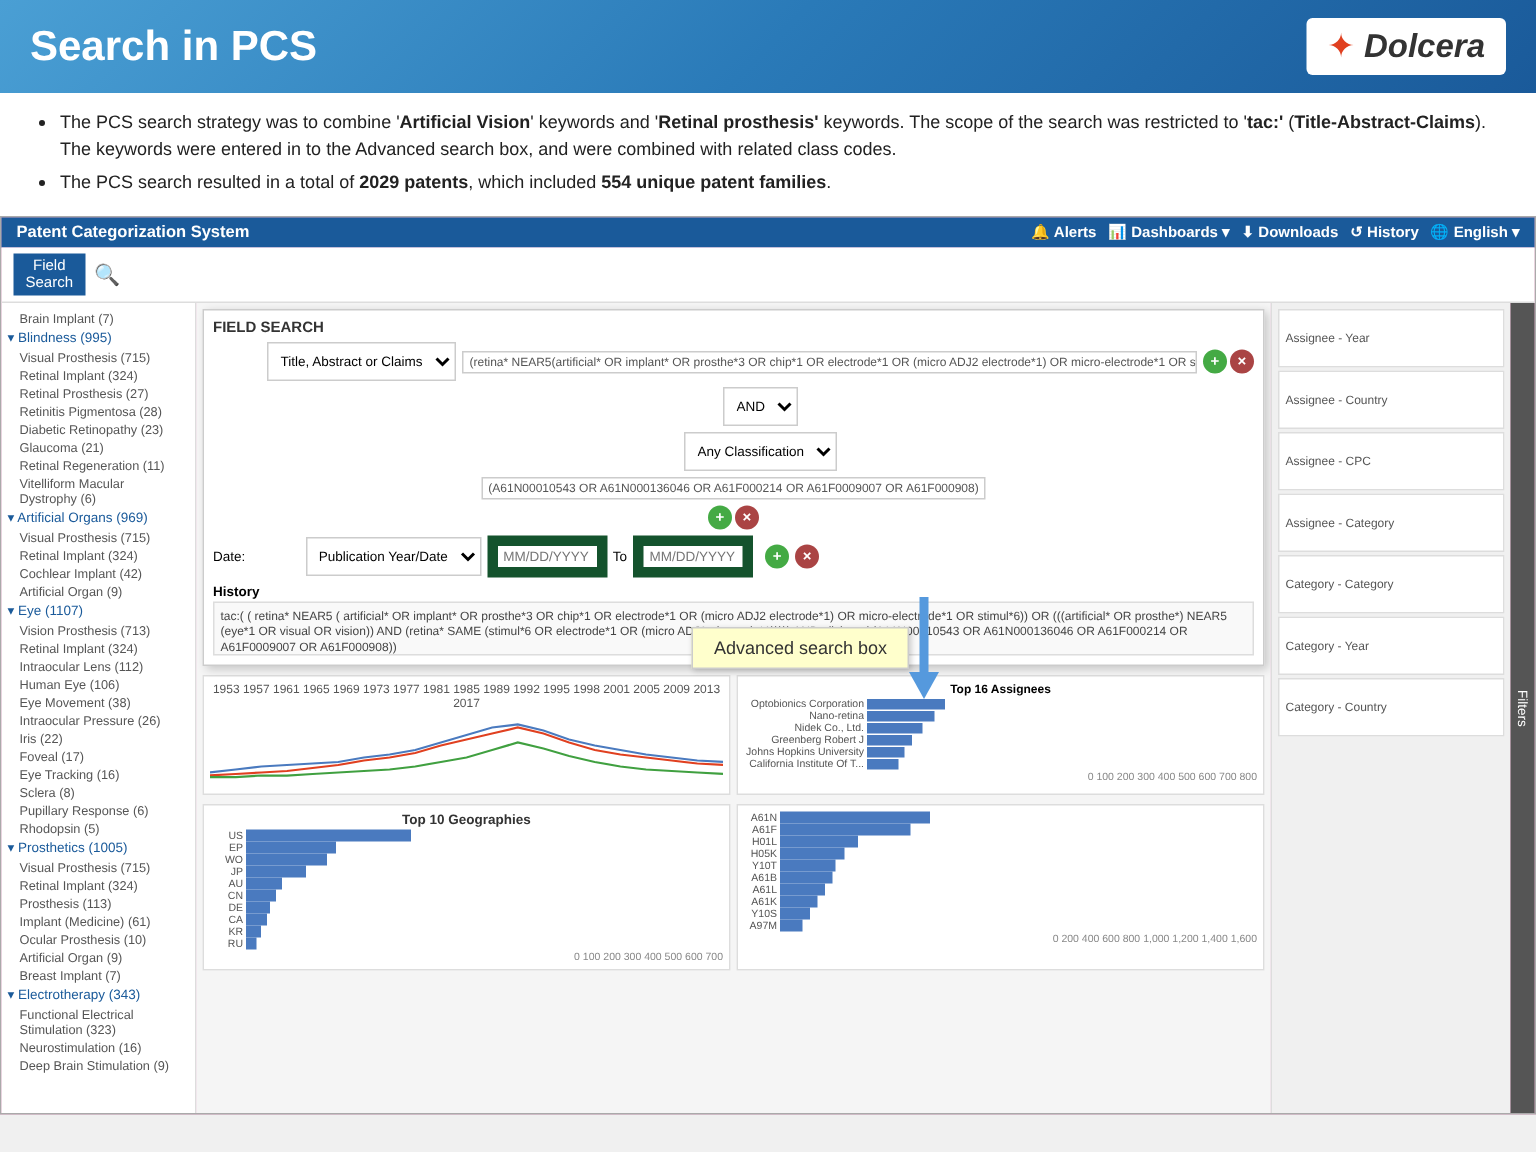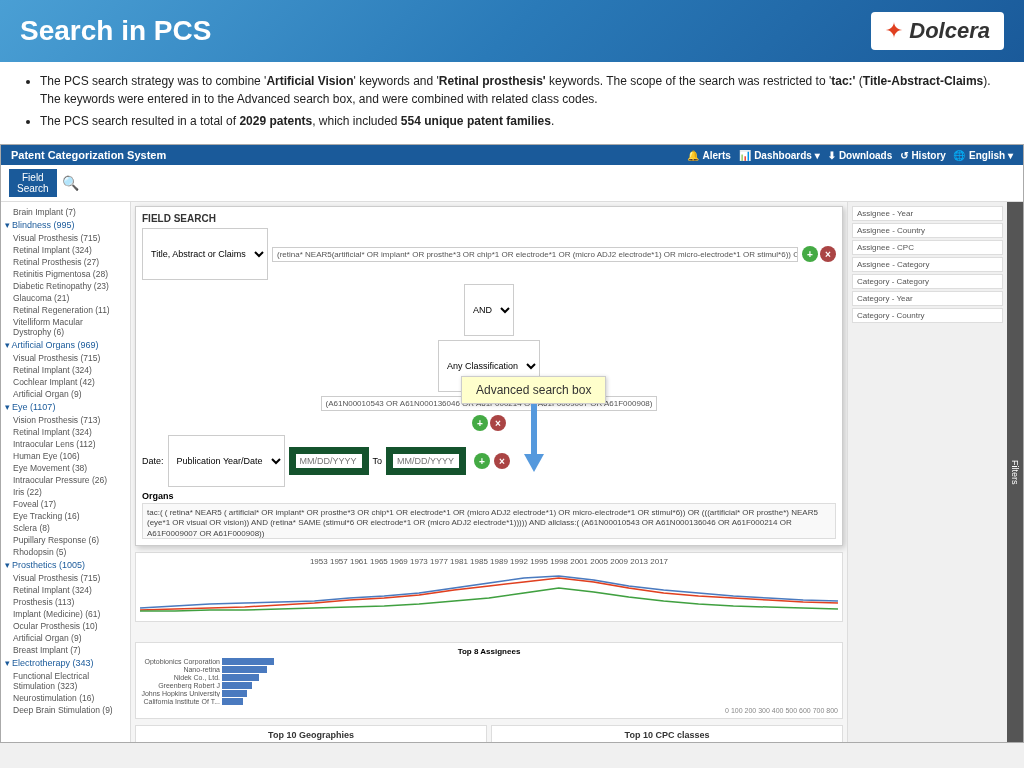--- a/index.html
+++ b/index.html
@@ -158,22 +158,23 @@
     }
     .field-row {
       display: flex;
       align-items: center;
       gap: 4px;
       margin-bottom: 4px;
     }
     .field-select {
       font-size: 9px;
       border: 1px solid #ccc;
-      padding: 19px 4px;
+      padding: 6px 4px;
       background: white;
+      margin-left: 36px;
     }
     .field-text {
       flex: 1;
       font-size: 9px;
       border: 1px solid #ccc;
       padding: 2px 4px;
       color: #555;
       overflow: hidden;
       white-space: nowrap;
     }
@@ -290,21 +291,21 @@
       width: 160px;
       background: #f0f0f0;
       border-left: 1px solid #ddd;
       font-size: 8px;
       padding: 4px;
       overflow-y: auto;
     }
     .right-panel-item {
       background: white;
       border: 1px solid #ddd;
-      padding: 2px 4px;
+      padding: 14px 4px;
       margin-bottom: 2px;
       color: #555;
       font-size: 8px;
       display: flex;
       align-items: center;
       justify-content: space-between;
     }
 
     
     .assignee-row {
@@ -453,49 +454,49 @@
             <option>Publication Year/Date</option>
           </select>
           <input class="date-input" placeholder="MM/DD/YYYY" style="">
           <span>To</span>
           <input class="date-input" placeholder="MM/DD/YYYY" style="">
           <button class="field-icon-btn btn-plus" style="margin-left:4px;">+</button>
           <button class="field-icon-btn btn-minus">×</button>
         </div>
 
         <div class="preview-section">
-          <div class="preview-label">Organs</div>
+          <div class="preview-label">History</div>
           <div class="preview-text">tac:( ( retina* NEAR5 ( artificial* OR implant* OR prosthe*3 OR chip*1 OR electrode*1 OR (micro ADJ2 electrode*1) OR micro-electrode*1 OR stimul*6)) OR (((artificial* OR prosthe*) NEAR5 (eye*1 OR visual OR vision)) AND (retina* SAME (stimul*6 OR electrode*1 OR (micro ADJ2 electrode*1))))) AND allclass:( (A61N00010543 OR A61N000136046 OR A61F000214 OR A61F0009007 OR A61F000908))</div>
         </div>
 
       </div>
 
-      <div class="arrow-annotation" style="position:absolute; top:174px; left:330px; z-index:20; display:flex; flex-direction:column; align-items:center;">
+      <div class="arrow-annotation" style="position:absolute; top:196px; left:330px; z-index:20; display:flex; flex-direction:row; align-items:center;">
         <div class="annotation-box">
           <span>Advanced search box</span>
         </div>
         <div style="display:flex; flex-direction:column; align-items:center;">
           <div style="width:6px; height:50px; background:#5599dd;"></div>
           <div style="width:0; height:0; border-left:10px solid transparent; border-right:10px solid transparent; border-top:18px solid #5599dd;"></div>
         </div>
       </div>
 
-      <div style="margin-top:4px; padding:2px 4px; display:flex; gap:20px;flex-direction:column;">
+      <div style="margin-top:4px; padding:2px 4px; display:flex; gap:4px;">
 
         <div style="flex:1; background:white; border:1px solid #ddd; padding:4px;">
           <div style="font-size:8px; text-align:center; margin-bottom:2px; color:#555;">1953 1957 1961 1965 1969 1973 1977 1981 1985 1989 1992 1995 1998 2001 2005 2009 2013 2017</div>
           <svg width="100%" height="45" viewBox="0 0 400 45" preserveAspectRatio="none">
             <polyline points="0,40 20,38 40,36 60,35 80,34 100,33 120,30 140,28 160,25 180,20 200,15 220,10 240,8 260,12 280,18 300,22 320,25 340,28 360,30 380,32 400,33" fill="none" stroke="#4a7abf" stroke-width="1.5"></polyline>
             <polyline points="0,42 20,41 40,40 60,39 80,37 100,35 120,32 140,30 160,27 180,22 200,18 220,14 240,10 260,14 280,20 300,25 320,28 340,30 360,32 380,34 400,35" fill="none" stroke="#e04020" stroke-width="1.5"></polyline>
             <polyline points="0,43 20,43 40,42 60,42 80,41 100,40 120,39 140,38 160,36 180,33 200,30 220,25 240,20 260,24 280,29 300,33 320,36 340,38 360,39 380,40 400,41" fill="none" stroke="#40a040" stroke-width="1.5"></polyline>
           </svg>
         </div>
 
         <div style="flex:1; background:white; border:1px solid #ddd; padding:4px;">
-          <div style="font-size:8px; font-weight:bold; text-align:center; margin-bottom:2px;">Top 8 Assignees</div>
+          <div style="font-size:8px; font-weight:bold; text-align:center; margin-bottom:2px;">Top 16 Assignees</div>
           <div>
             <div class="assignee-row">
                 <div class="assignee-label">Optobionics Corporation</div>
                 <div class="assignee-bar" style="width:52px;"></div>
               </div>
             <div class="assignee-row">
                 <div class="assignee-label">Nano-retina</div>
                 <div class="assignee-bar" style="width:45px;"></div>
               </div>
             <div class="assignee-row">
@@ -562,21 +563,20 @@
               </div>
             <div class="bar-row">
                 <div class="bar-label">RU</div>
                 <div class="bar" style="width:7px;"></div>
               </div>
           </div>
           <div style="font-size:7px; color:#888; text-align:right; margin-top:2px;">0 100 200 300 400 500 600 700</div>
         </div>
 
         <div style="flex:1; background:white; border:1px solid #ddd; padding:4px;">
-          <div class="chart-title">Top 10 CPC classes</div>
           <div>
             <div class="bar-row">
                 <div class="bar-label">A61N</div>
                 <div class="bar" style="width:100px;"></div>
               </div>
             <div class="bar-row">
                 <div class="bar-label">A61F</div>
                 <div class="bar" style="width:87px;"></div>
               </div>
             <div class="bar-row">

